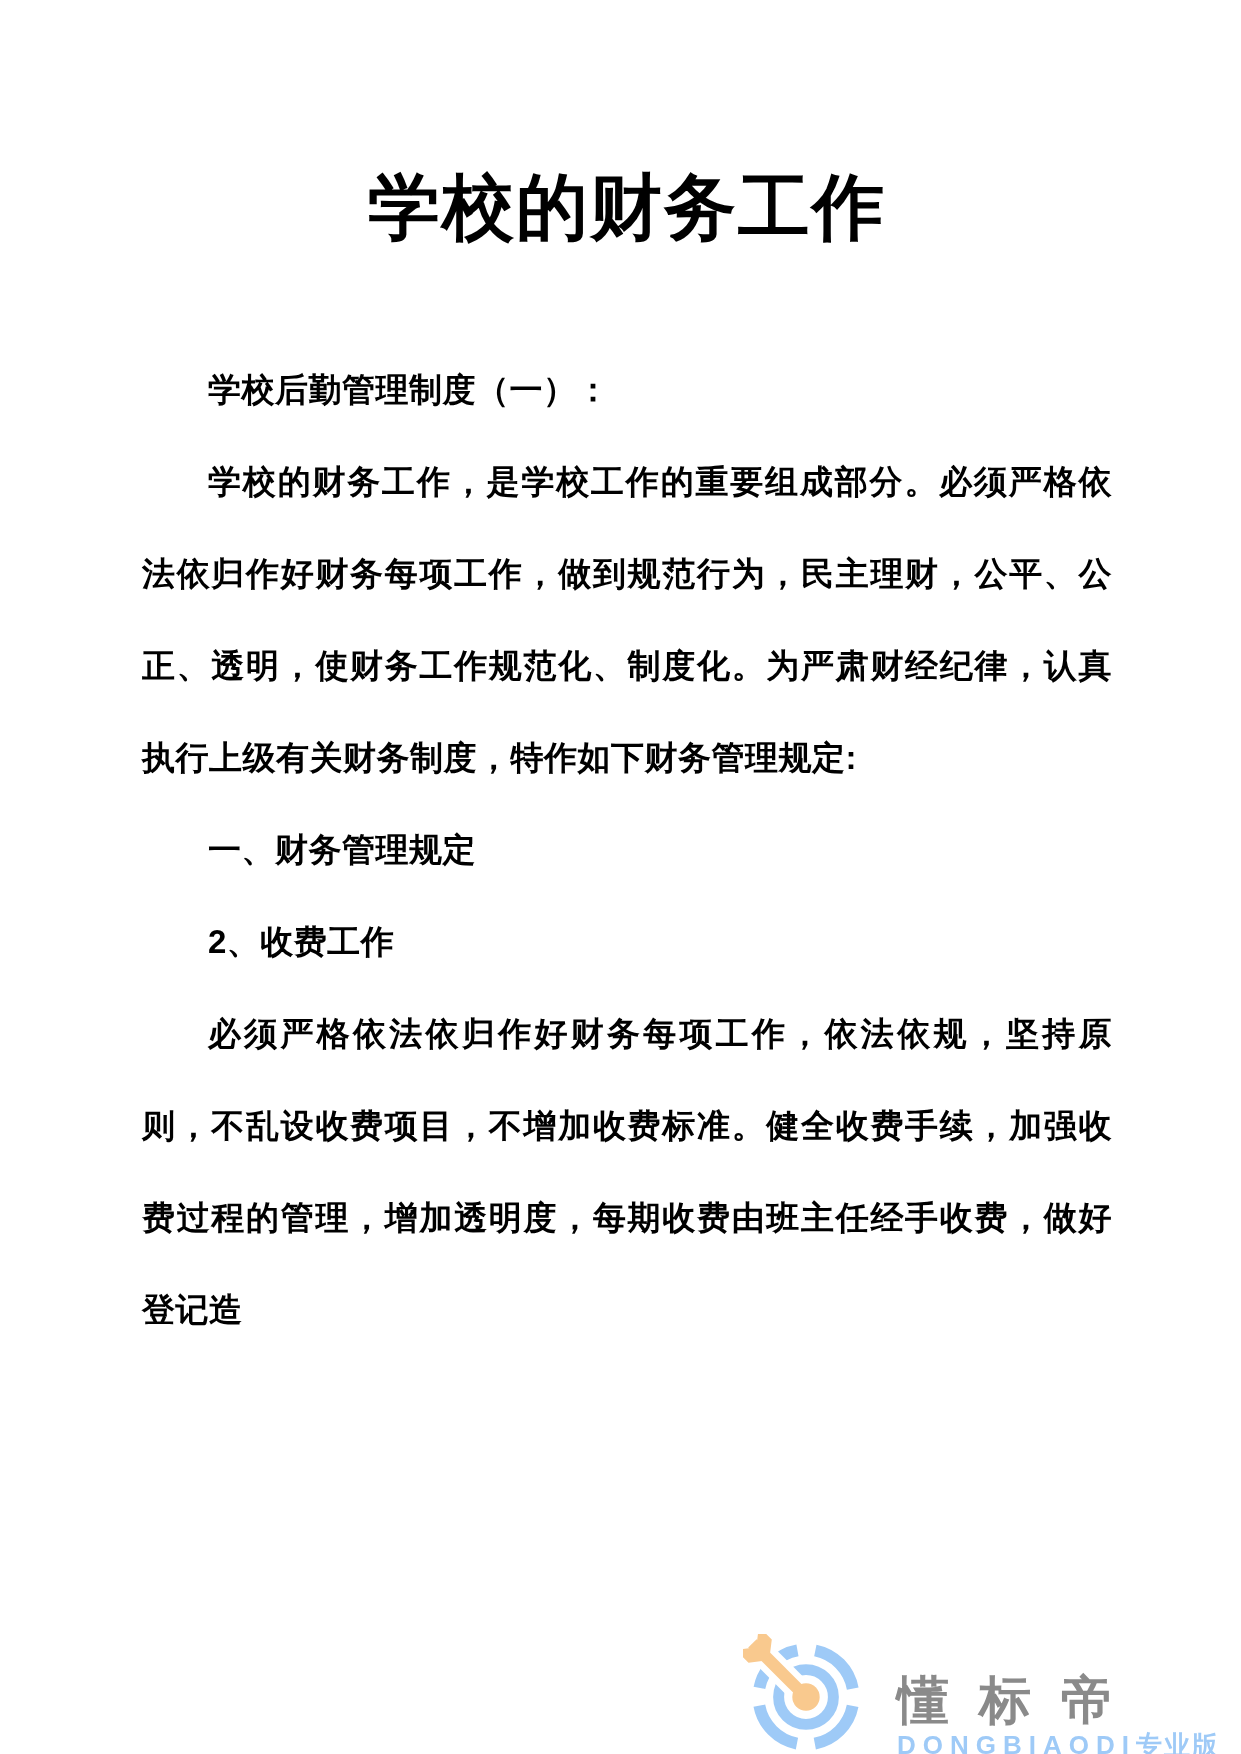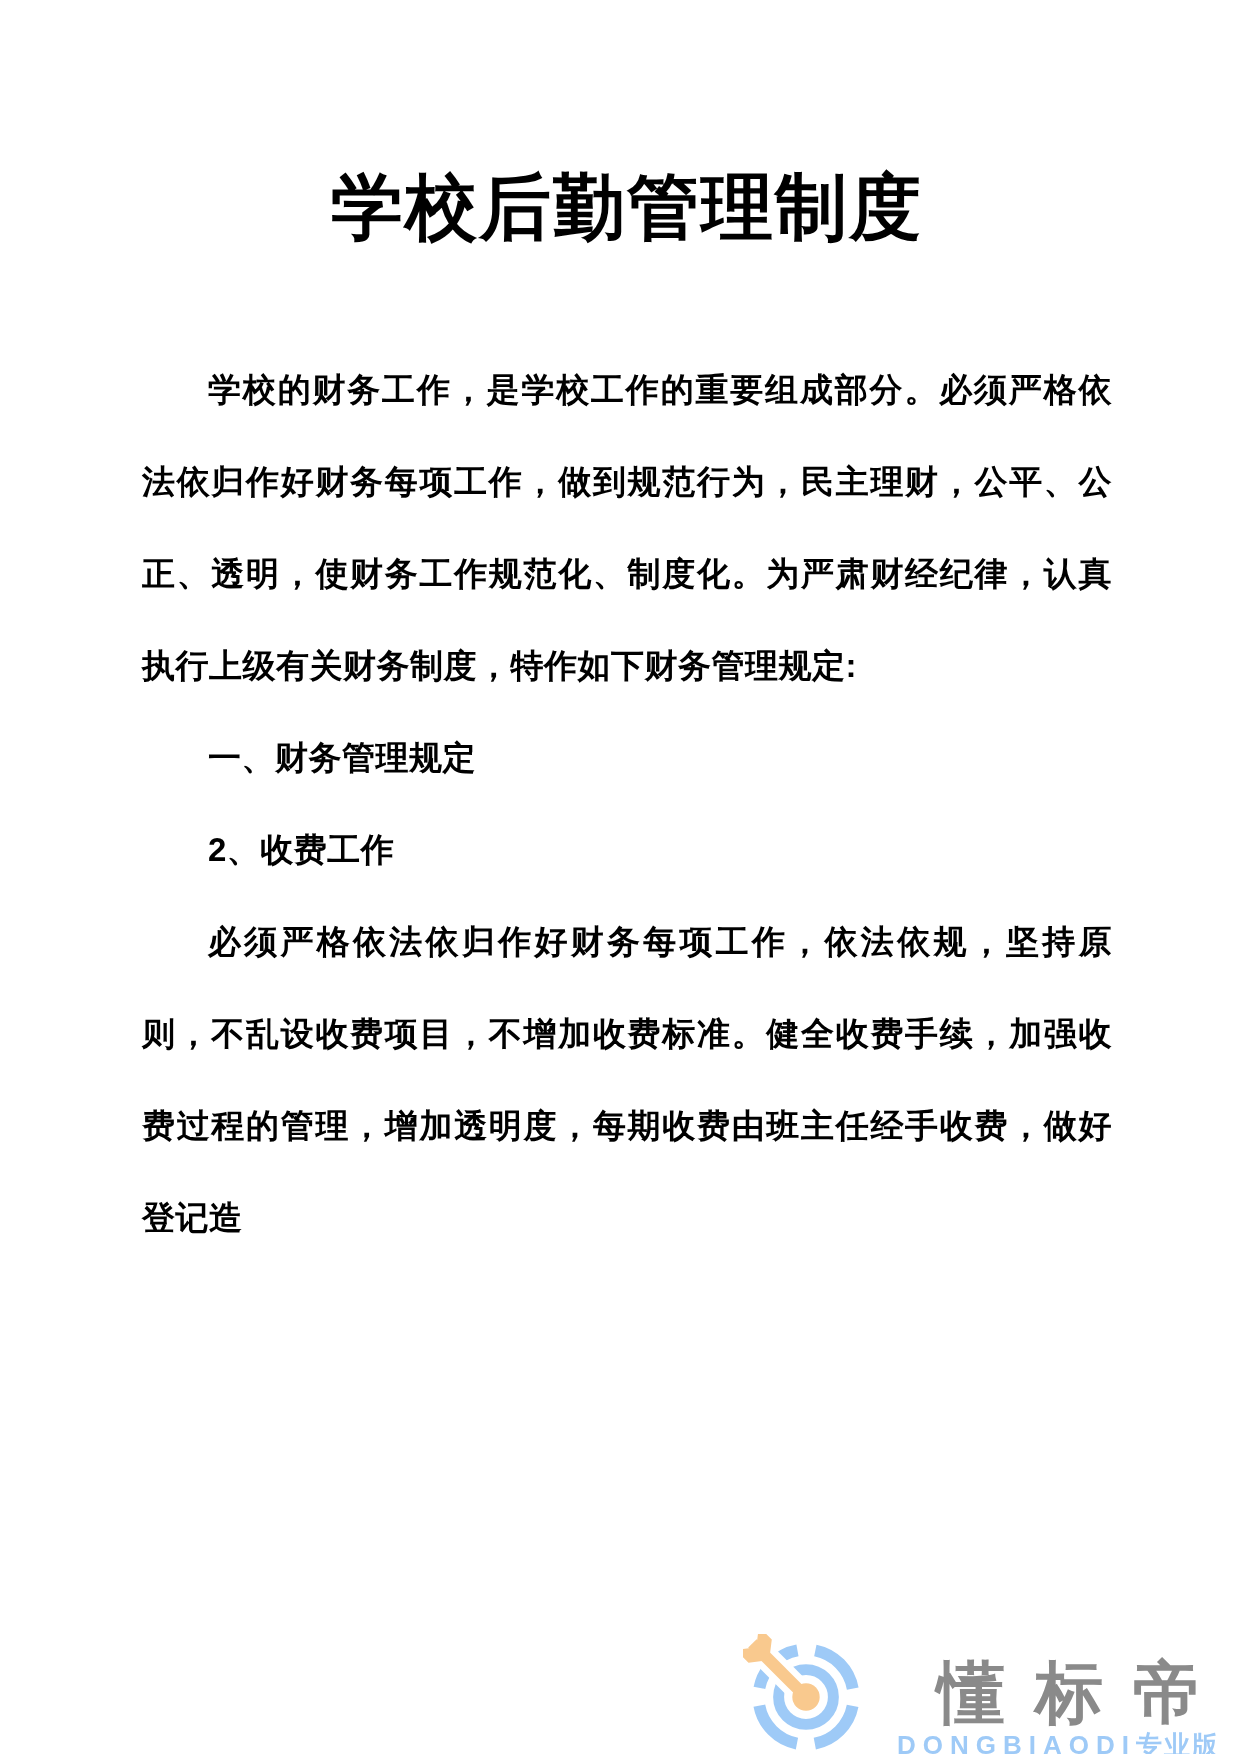--- a/index.html
+++ b/index.html
@@ -40,48 +40,48 @@
   
   .watermark {
     position:absolute;
     left:743px; bottom:-6px;
     display:flex;
     align-items:flex-end;
   }
   .wm-icon { width:126px; height:126px; flex:0 0 auto; margin-right:28px; }
   .wm-text { display:flex; flex-direction:column; padding-bottom:2px; }
   .wm-cn {
-    font-size:68px;
+    font-size:52px;
     font-weight:700;
     color:var(--wm-gray,#8a8a8a);
     letter-spacing:30px;
     line-height:1;
     white-space:nowrap;
-    margin-left:40px;
   }
   .wm-sub {
     margin-top:6px;
     font-size:26px;
     font-weight:700;
     color:var(--wm-blue,#9ecaf7);
     line-height:1;
     white-space:nowrap;
   }
   .wm-sub .en { letter-spacing:7px; }
   .wm-sub .cn { letter-spacing:2px; }
 </style>
 </head>
 <body>
 
 <div class="page">
 
-  <h1 class="doc-title">学校后勤管理制度</h1>
+  <h1 class="doc-title">学校的财务工作</h1>
 
   <div class="doc-body">
 
+  <p>学校后勤管理制度（一）：</p>
       <p>学校的财务工作，是学校工作的重要组成部分。必须严格依法依归作好财务每项工作，做到规范行为，民主理财，公平、公正、透明，使财务工作规范化、制度化。为严肃财经纪律，认真执行上级有关财务制度，特作如下财务管理规定:</p>
       <p>一、财务管理规定</p>
       <p>2、收费工作</p>
       <p>必须严格依法依归作好财务每项工作，依法依规，坚持原则，不乱设收费项目，不增加收费标准。健全收费手续，加强收费过程的管理，增加透明度，每期收费由班主任经手收费，做好登记造</p>
     </div>
 
   <div class="watermark">
     <svg class="wm-icon" viewBox="-6 -6 138 138" aria-hidden="true">
 
       <circle cx="63" cy="63" r="52" fill="none" stroke="#9ecaf7" stroke-width="13" stroke-dasharray="62 19.7" stroke-dashoffset="71.85"></circle>

